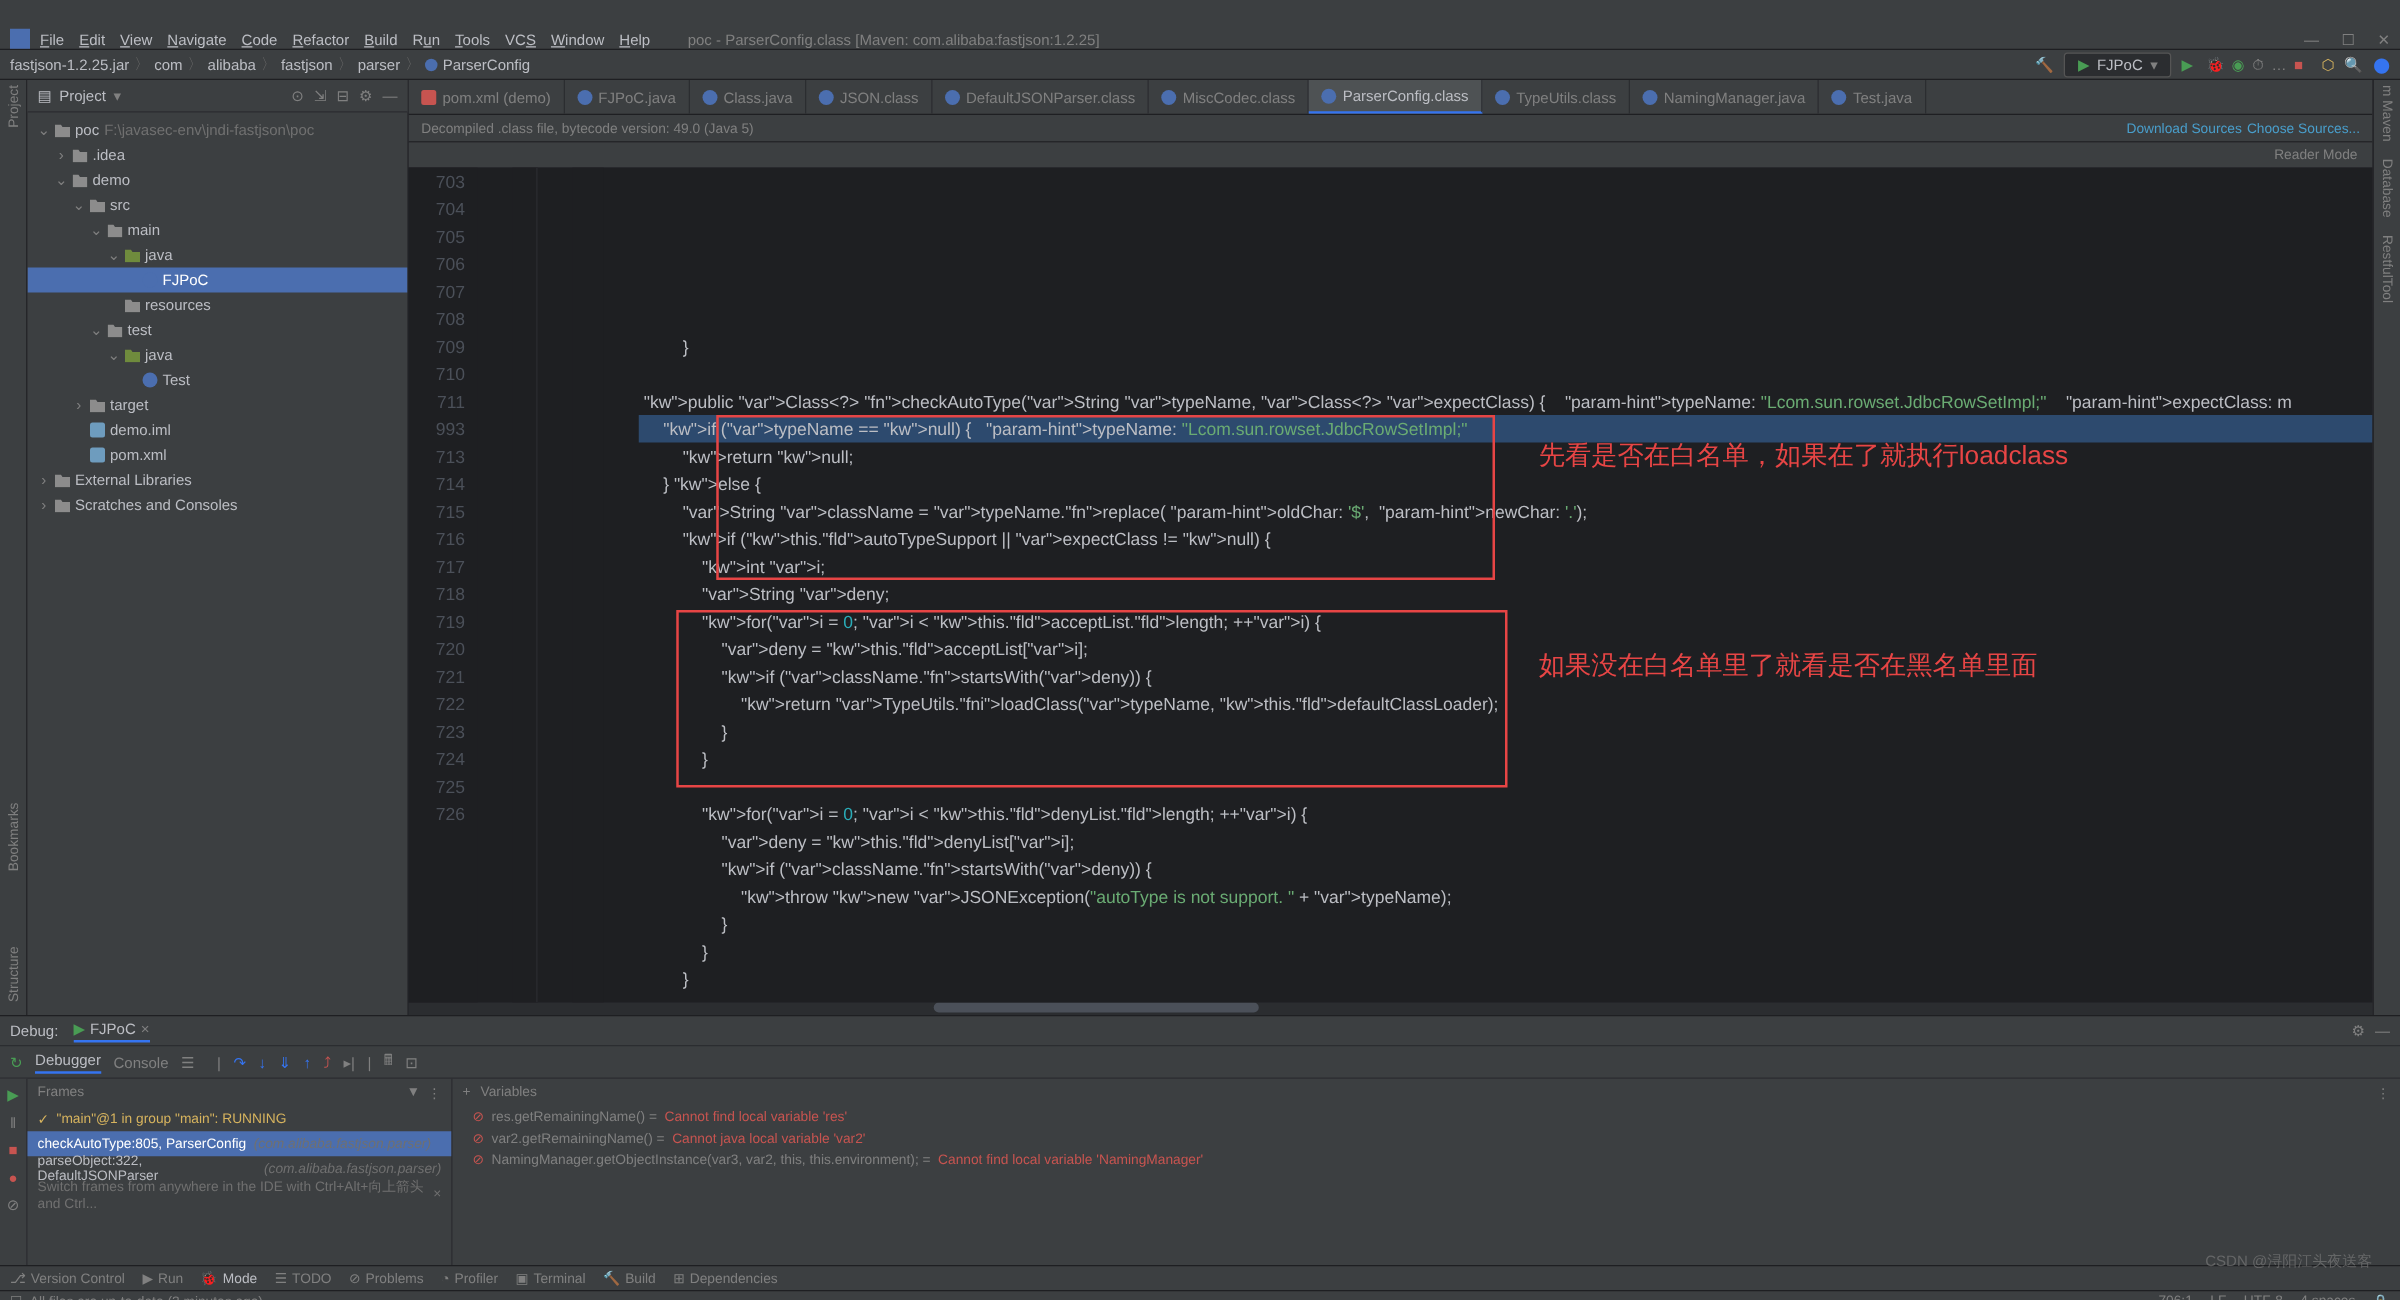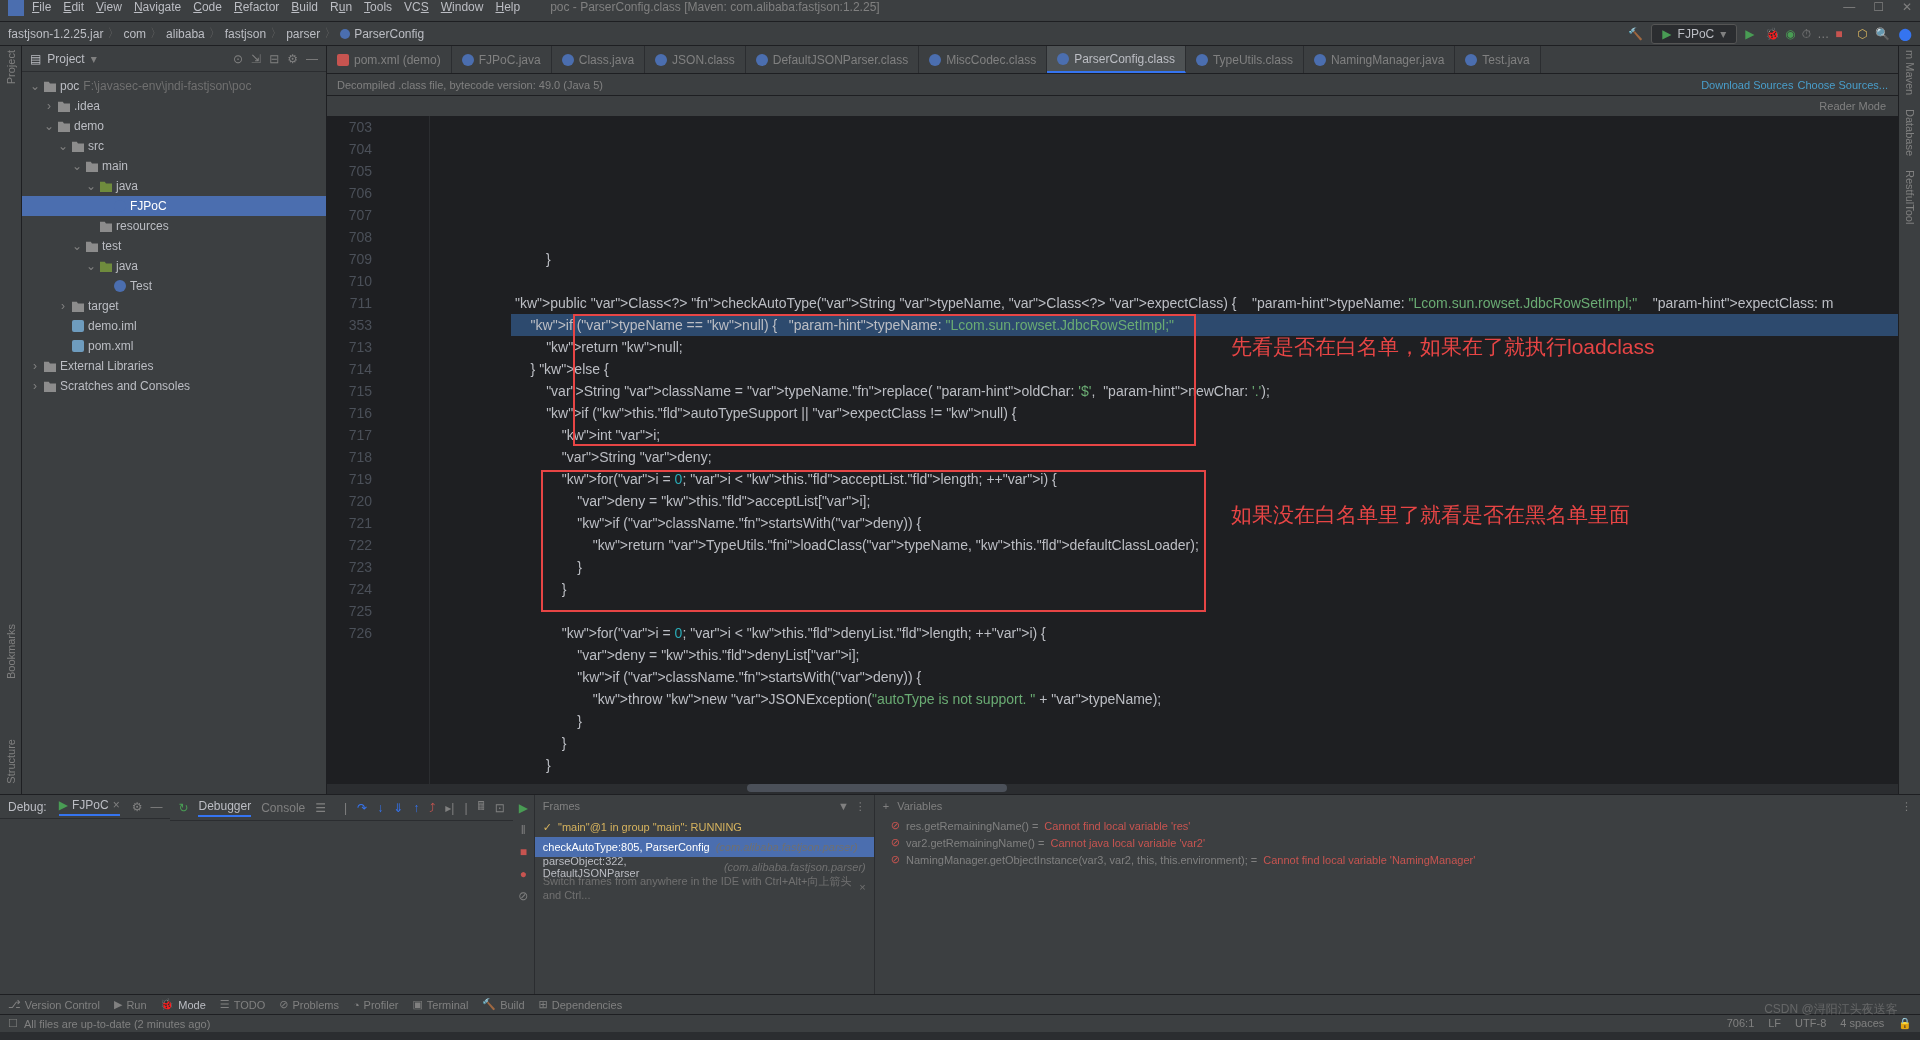--- a/index.html
+++ b/index.html
@@ -1,17 +1,17 @@
 <!DOCTYPE html>
 <html><head>
 <meta charset="utf-8">
 <style>
 * { margin: 0; padding: 0; box-sizing: border-box; font-family: 'Segoe UI', Arial, sans-serif; }
 body { background: #2b2d30; color: #bcbec4; font-size: 12px; width: 1920px; height: 1040px; overflow: hidden; position: relative; }
-.titlebar { height: 22px; background: #3c3f41; display: flex; align-items: flex-start; padding: 0 8px; border-bottom: 1px solid #1e1f22; }
+.titlebar { height: 40px; background: #3c3f41; display: flex; align-items: flex-end; padding: 0 8px; border-bottom: 1px solid #1e1f22; }
 .titlebar-icon { width: 16px; height: 16px; background: #4b6eaf; margin-right: 8px; }
 .menu { display: flex; gap: 12px; color: #bcbec4; }
 .menu span { cursor: pointer; }
 .menu span u { text-decoration: underline; }
 .title-text { margin-left: 30px; color: #808080; }
 .winbtns { margin-left: auto; display: flex; gap: 18px; color: #808080; }
 .navbar { height: 24px; background: #3c3f41; display: flex; align-items: center; padding: 0 8px; border-bottom: 1px solid #1e1f22; }
 .crumb { display: flex; align-items: center; gap: 4px; color: #bcbec4; }
 .crumb-sep { color: #666; }
 .crumb-pill { display: inline-flex; align-items: center; gap: 4px; }
@@ -55,21 +55,21 @@
 .gutter-bp { width: 20px; background: #1e1f22; border-right: 1px solid #2b2d30; }
 .gutter-icons { width: 25px; background: #1e1f22; }
 .code-lines { flex: 1; line-height: 22px; white-space: pre; position: relative; }
 .cl { height: 22px; padding-left: 4px; }
 .cl.hl { background: #2d4a6e; }
 .str { color: #6aab73; }
 .num { color: #2aacb8; }
 .red-box { position: absolute; border: 2px solid #e74545; pointer-events: none; }
 .red-annot { position: absolute; color: #e74545; font-size: 21px; font-family: sans-serif; line-height: 22px; }
 .right-gutter { width: 22px; background: #3c3f41; border-left: 1px solid #1e1f22; display: flex; flex-direction: column; align-items: center; padding-top: 4px; gap: 14px; }
-.debug-panel { height: 200px; background: #3c3f41; border-top: 1px solid #1e1f22; display: flex; flex-direction: row; }
+.debug-panel { height: 200px; background: #3c3f41; border-top: 1px solid #1e1f22; display: flex; flex-direction: column; }
 .debug-tabs { height: 24px; display: flex; align-items: center; padding: 0 8px; border-bottom: 1px solid #2b2d30; gap: 12px; }
 .debug-tab { color: #808080; cursor: pointer; display: flex; align-items: center; gap: 4px; }
 .debug-tab.active { color: #bcbec4; border-bottom: 2px solid #3574f0; padding-bottom: 2px; }
 .debug-toolbar { height: 26px; display: flex; align-items: center; padding: 0 8px; gap: 10px; border-bottom: 1px solid #2b2d30; }
 .dbg-body { flex: 1; display: flex; }
 .dbg-left { width: 22px; background: #3c3f41; border-right: 1px solid #2b2d30; display: flex; flex-direction: column; align-items: center; padding-top: 6px; gap: 8px; }
 .frames-panel { width: 340px; border-right: 1px solid #2b2d30; display: flex; flex-direction: column; }
 .frames-hdr { height: 22px; padding: 0 8px; display: flex; align-items: center; color: #808080; font-size: 11px; }
 .frames-hdr-right { margin-left: auto; display: flex; gap: 6px; }
 .frame-row { height: 20px; display: flex; align-items: center; padding: 0 8px; font-size: 11px; gap: 6px; }
@@ -328,21 +328,21 @@
       <div class="gutter-num" id="linenums">
           <div>703</div>
           <div>704</div>
           <div>705</div>
           <div>706</div>
           <div>707</div>
           <div>708</div>
           <div>709</div>
           <div>710</div>
           <div>711</div>
-          <div>353</div>
+          <div>993</div>
           <div>713</div>
           <div>714</div>
           <div>715</div>
           <div>716</div>
           <div>717</div>
           <div>718</div>
           <div>719</div>
           <div>720</div>
           <div>721</div>
           <div>722</div>

